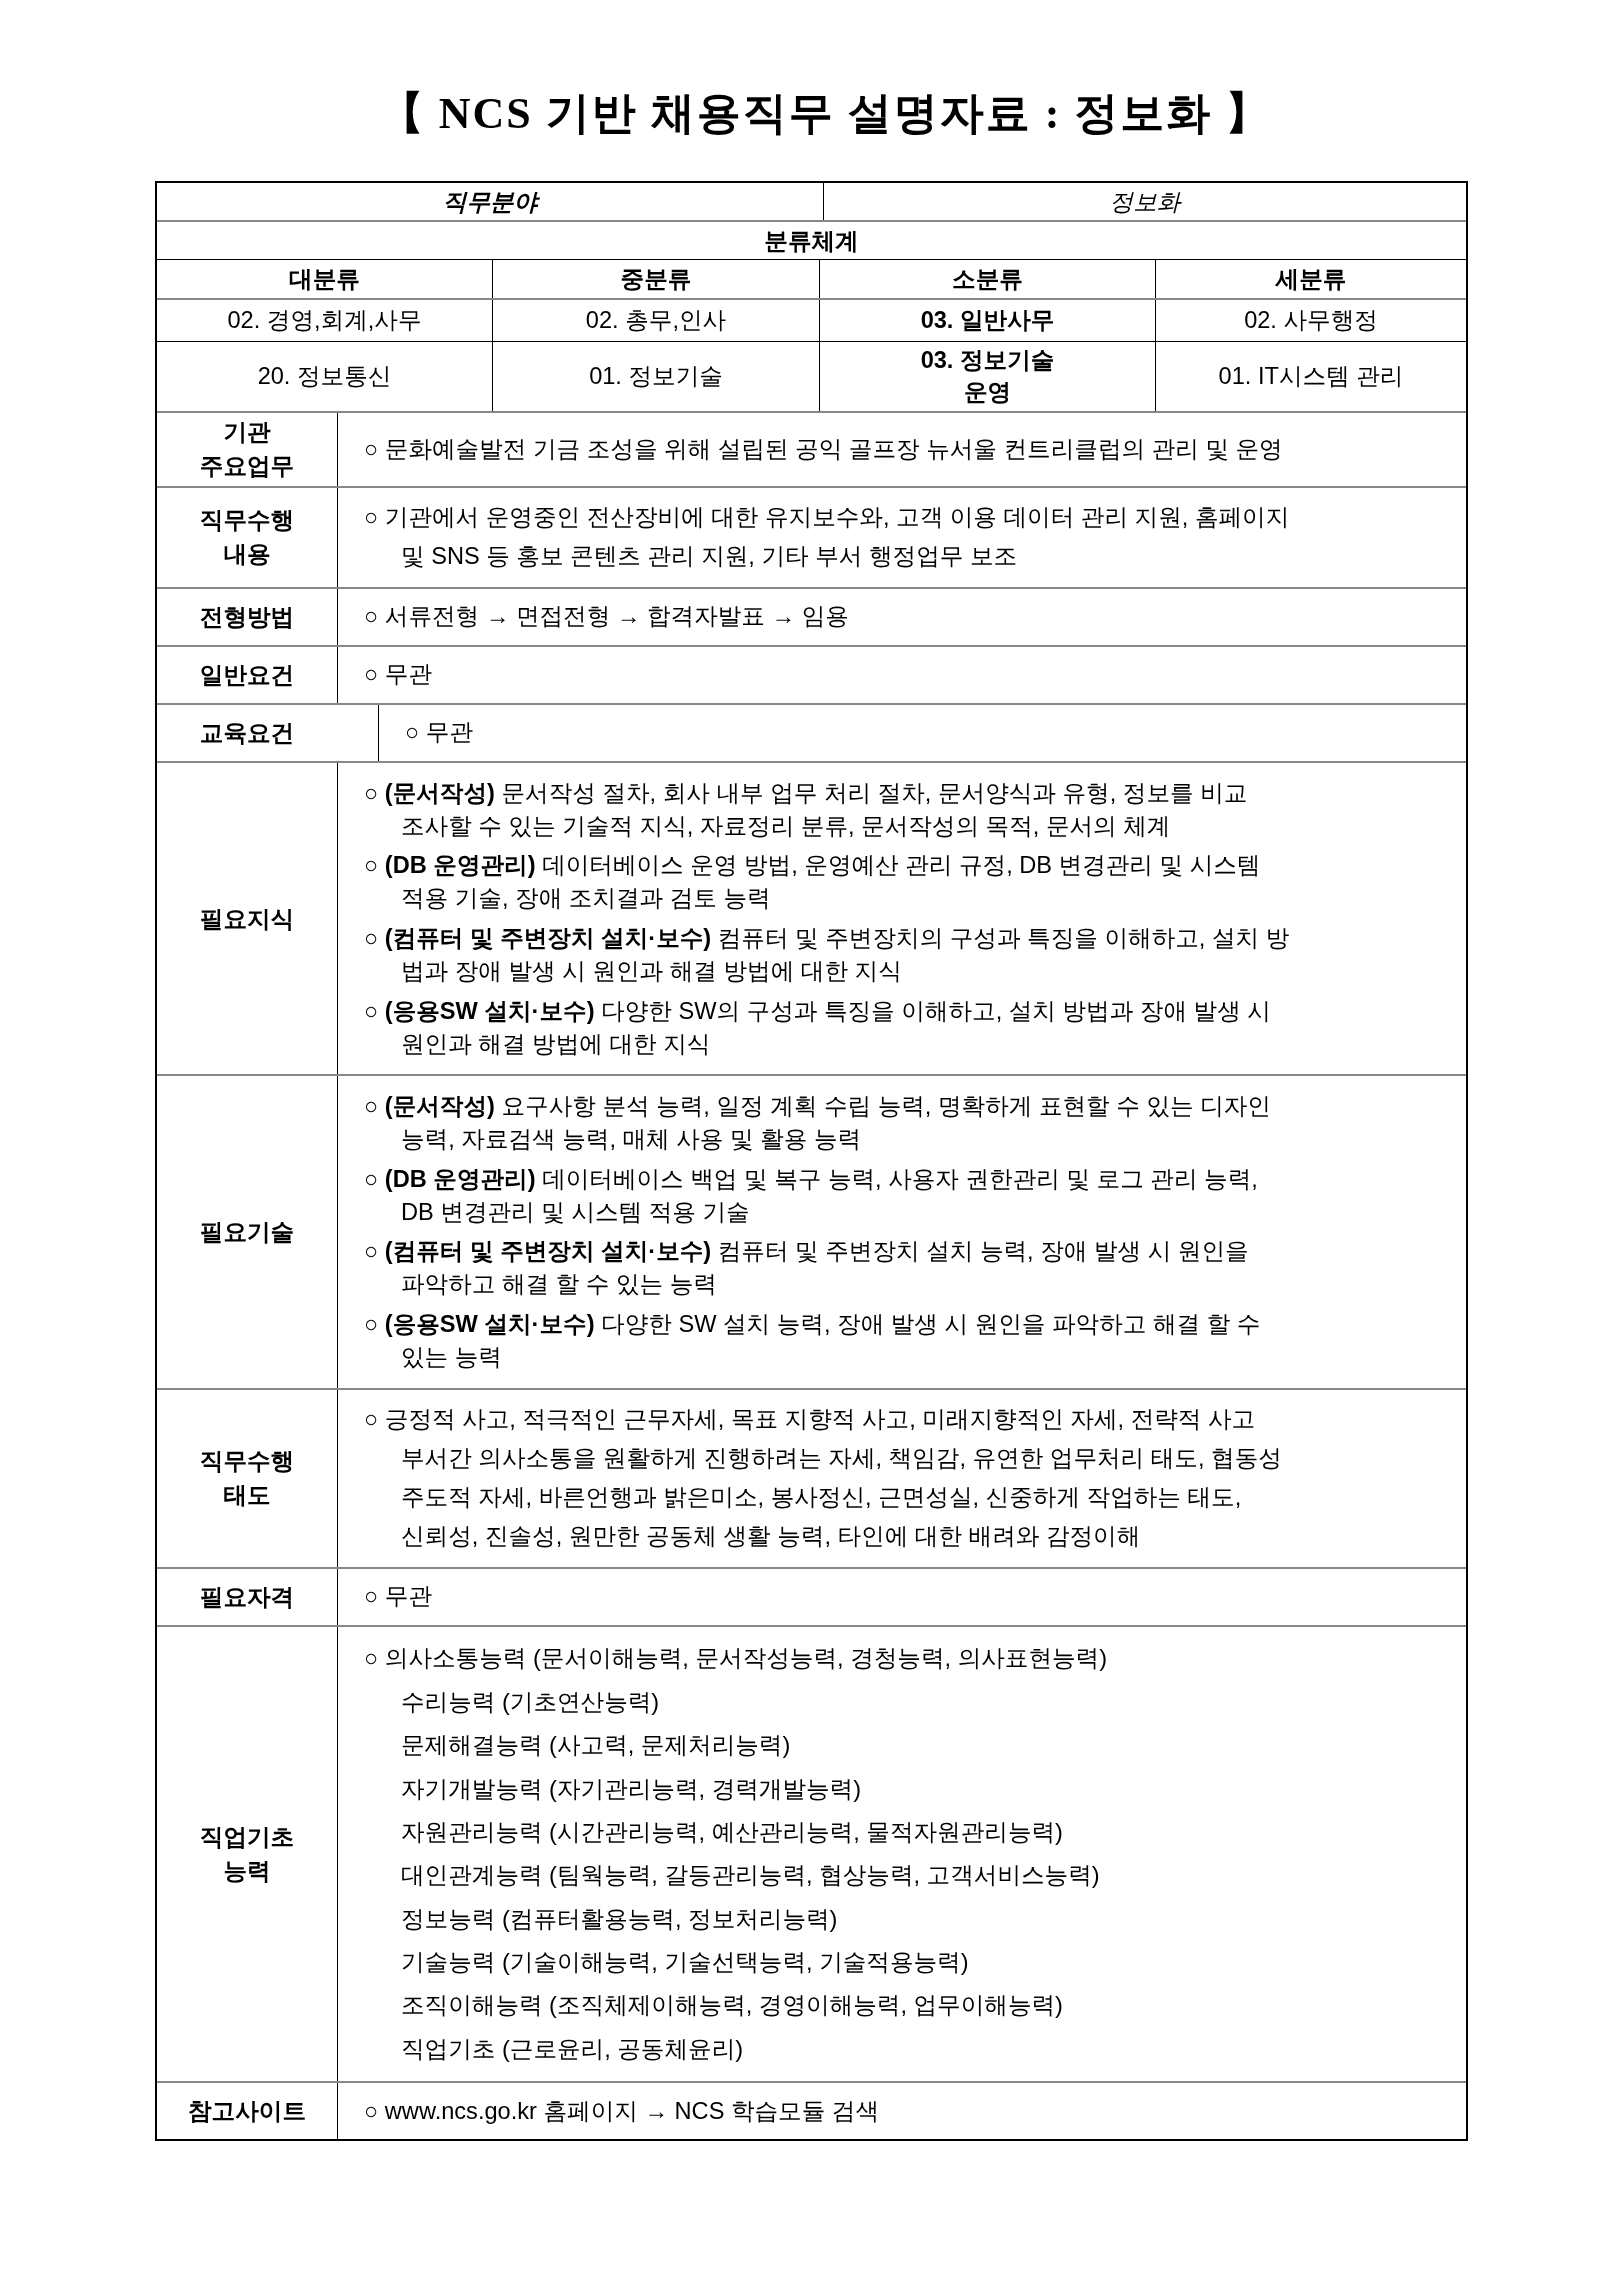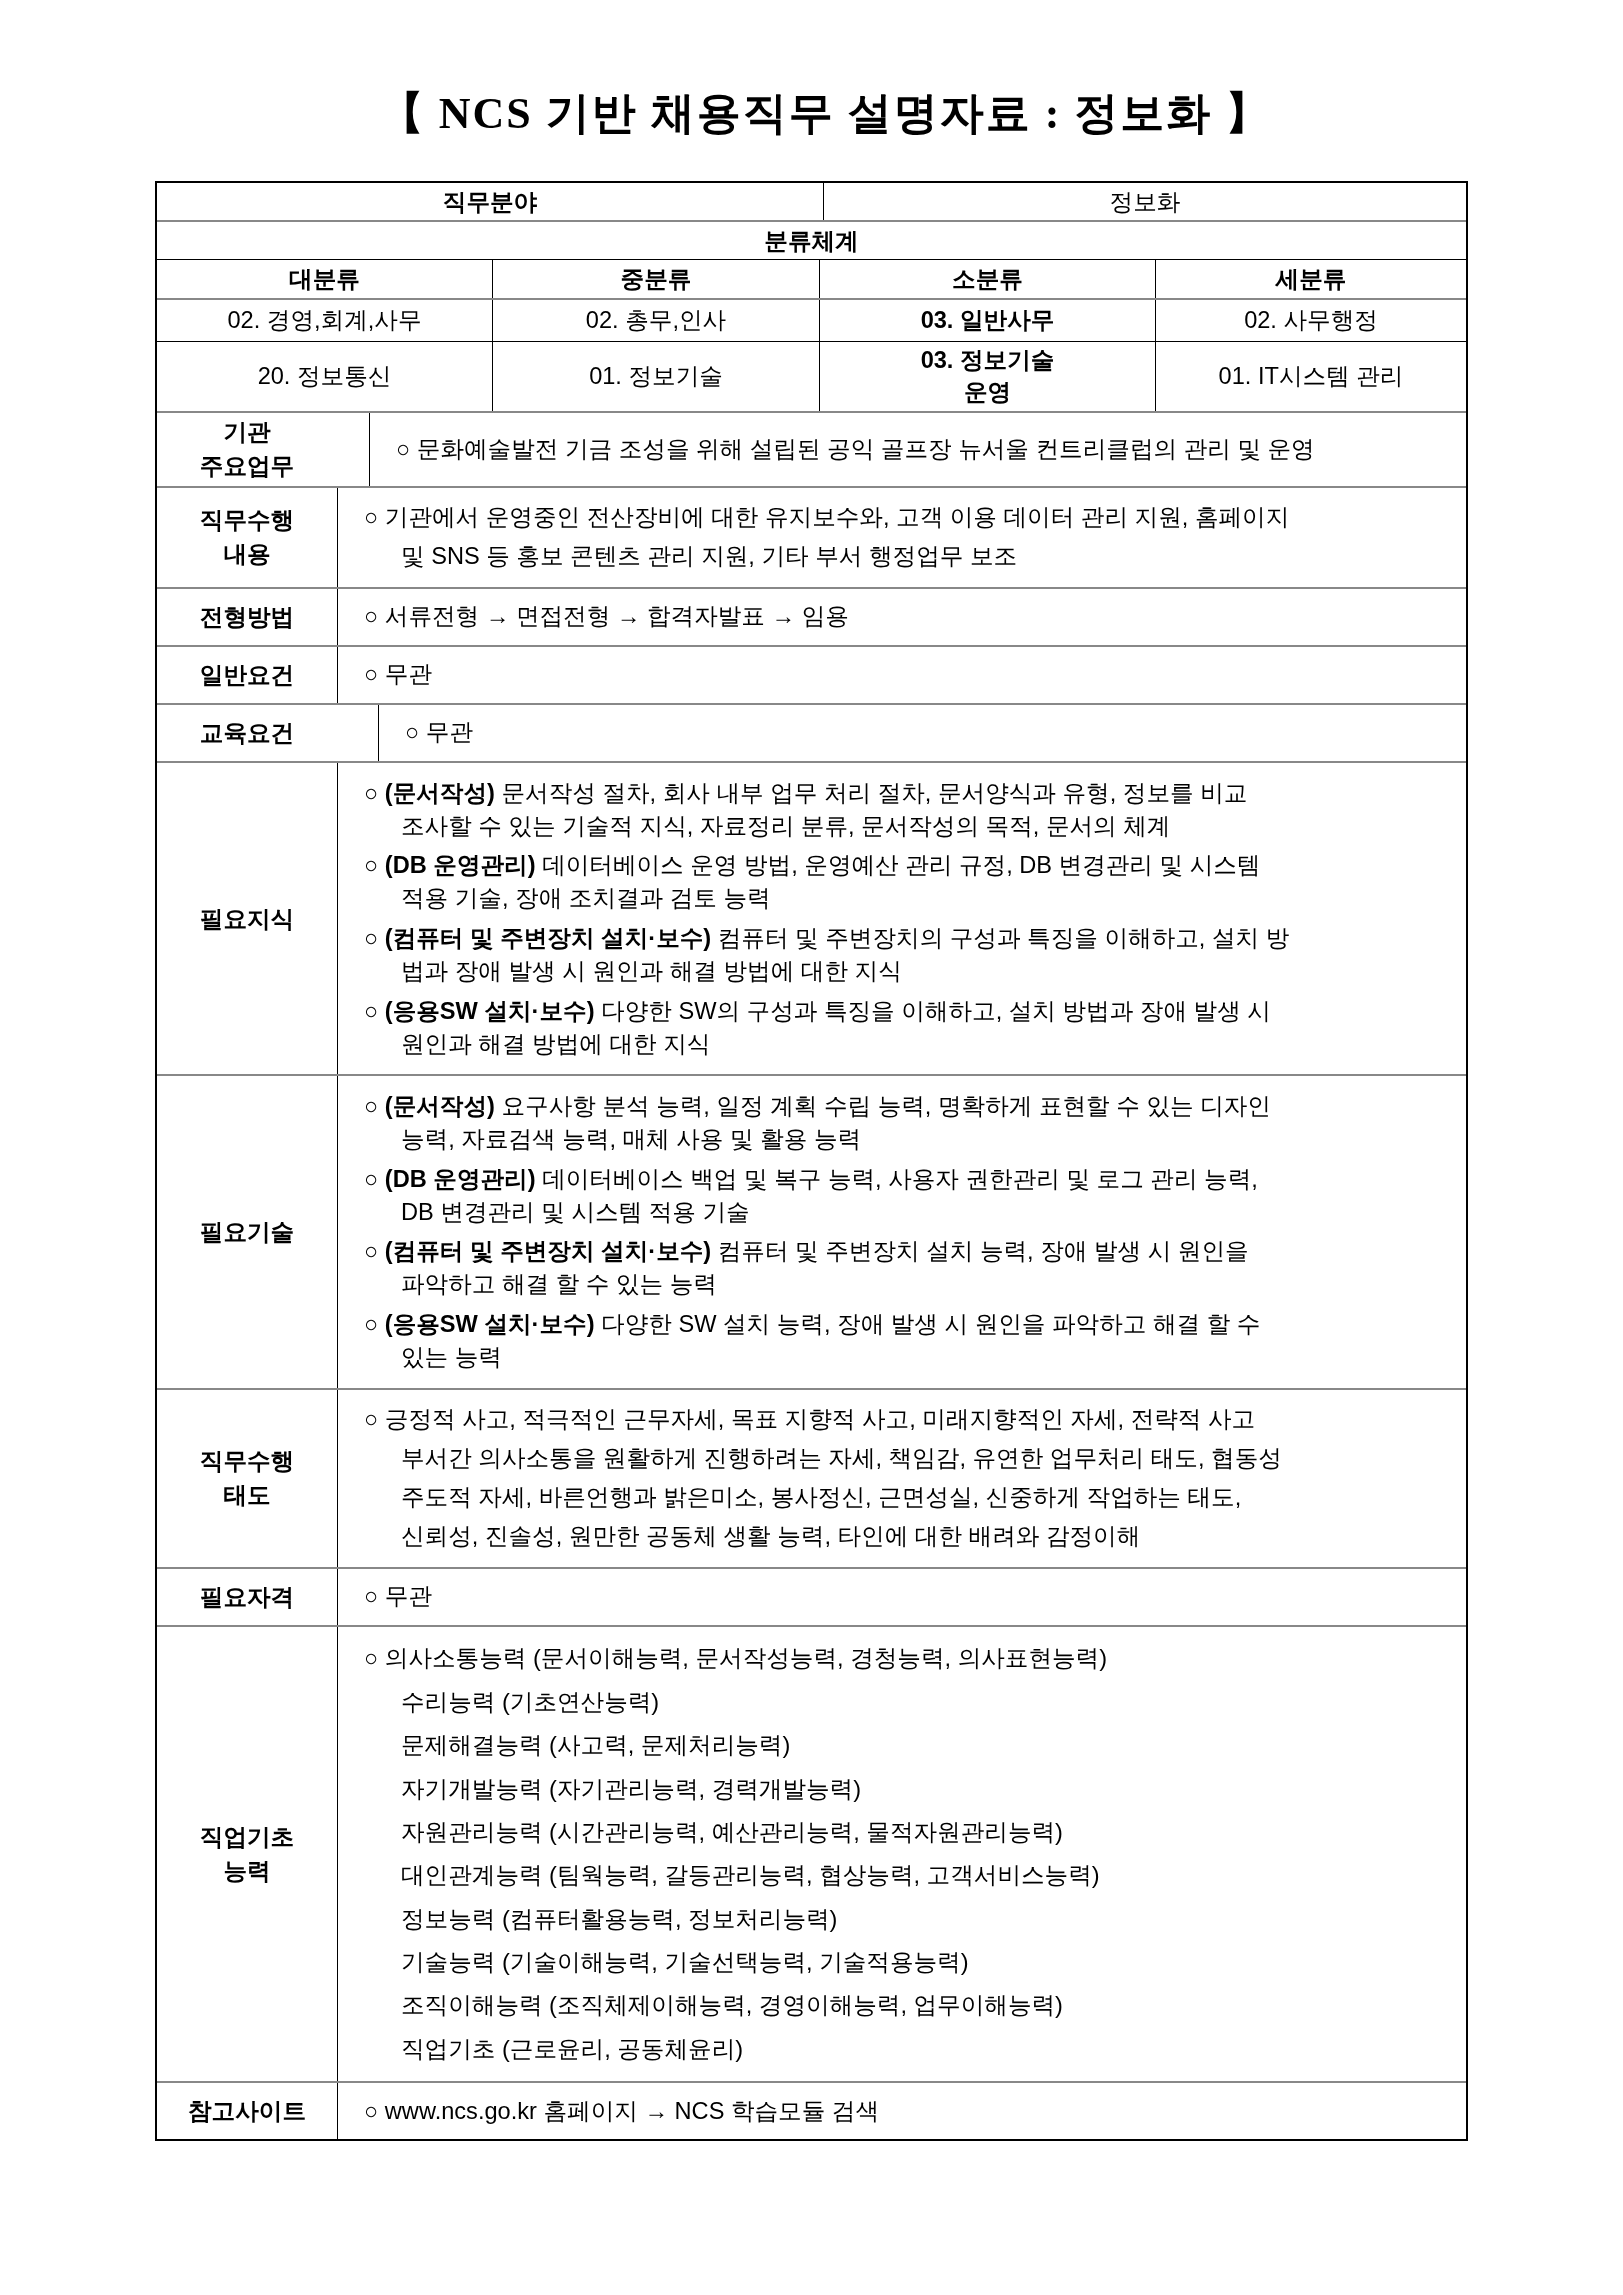--- a/index.html
+++ b/index.html
@@ -44,21 +44,21 @@
     display: flex; align-items: center; justify-content: center;
     font-size: 23.6px;
     text-align: center;
     white-space: pre-line;
     padding: 2.6px 6.5px;
   }
   .cell.nol { border-left: none; }
   .cell.bold { font-weight: 700; }
 
   
-  .h-jf   { min-height: 36px; }
+  .h-jf   { min-height: 36px; font-style: italic; }
   .h-ch   { min-height: 35px; }
   .h-cols { min-height: 35px; }
   .h-d1   { min-height: 43px; }
   .h-d2   { min-height: 70px; }
   .c-jf-l { width: 666px; }
   .c-jf-r { flex: 1; }
   .c-full { width: 100%; }
   .c1 { width: 335px; } .c2 { width: 327px; } .c3 { width: 336px; font-weight: bold; } .c4 { flex: 1; }
 
   
@@ -68,21 +68,21 @@
     line-height: 34px;
   }
   .content {
     flex: 1;
     display: flex; flex-direction: column; justify-content: center;
     align-items: stretch;
     text-align: left;
     padding: 10.5px 19.6px 10.5px 26px;
     white-space: normal;
   }
-  .s0  { min-height: 69px; gap: 32px; }
+  .s0  { min-height: 69px; }
   .s1  { min-height: 78px; }
   .s2  { min-height: 43px;  }
   .s3  { min-height: 44px;  }
   .s4  { min-height: 41px; gap: 41px;  }
   .s5  { min-height: 306px; }
   .s6  { min-height: 298px; }
   .s7  { min-height: 158px; }
   .s8  { min-height: 49px;  }
   .s9  { min-height: 444px; }
   .s10 { min-height: 47px;  }

